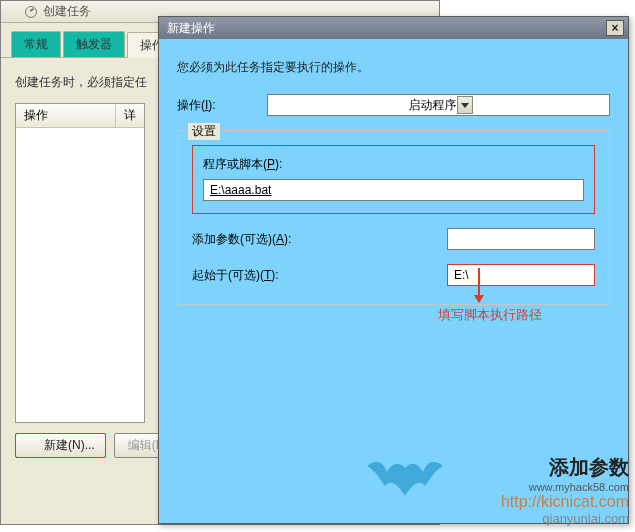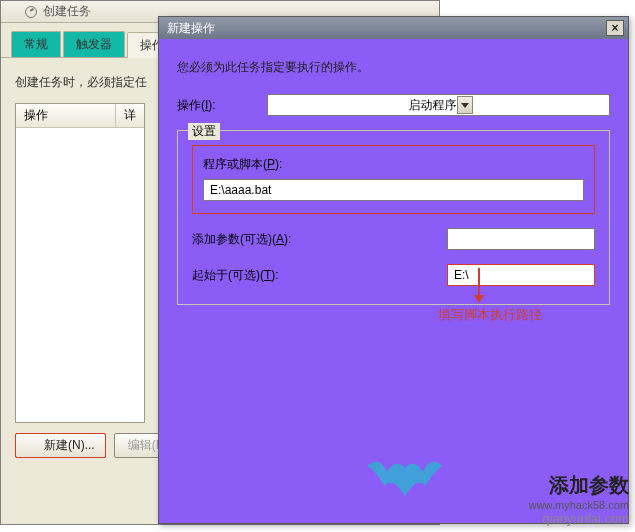--- a/index.html
+++ b/index.html
@@ -103,21 +103,21 @@
     }
     .win-btn.disabled { color:#999; }
     .highlight-red { outline: 1px solid #d43c2e; outline-offset: -1px; padding-left: 28px; }
 
     
     .front-win {
       position: absolute;
       left: 158px; top: 16px;
       width: 471px;
       height: 508px;
-      background: #8b5cf6;
+      background: #7dd3fc;
       border: 1px solid #5a5a5a;
       box-shadow: 2px 2px 6px rgba(0,0,0,.3);
     }
     .front-titlebar {
       height: 22px;
       background: linear-gradient(#8f99a8, #6c7687);
       color: #fff;
       display: flex; align-items: center;
       padding: 0 4px 0 8px;
       justify-content: space-between;
@@ -159,21 +159,21 @@
     }
     .groupbox .legend {
       position:absolute; top:-8px; left:10px;
       background:#ece9d8; padding:0 4px;
     }
     .inner-red {
       border: 1px solid #d43c2e;
       padding: 10px 10px 12px 10px;
     }
     .field-label { margin-bottom:6px; }
-    .hline { display:flex; align-items:center;}
+    .hline { display:flex; align-items:center;text-decoration:underline;}
     .txt-input {
       flex:1;
       height:22px;
       border:1px solid #7a7a7a;
       background:#fff;
       padding:2px 6px;
       font-family:inherit;font-size:12px;
     }
     .group-row { display:flex; align-items:center; margin-top:14px; }
     .group-row .lbl2 { width: 150px; }
@@ -291,14 +291,15 @@
 
 <div class="anno-arrow"></div>
 <div class="anno-text">填写脚本执行路径</div>
 
 <svg class="bat" width="80" height="46" viewBox="0 0 80 46">
   <path d="M2 10 C12 2,18 6,22 16 C26 8,34 4,40 12 C46 4,54 8,58 16 C62 6,68 2,78 10 C70 14,66 22,60 30 C54 22,46 30,40 40 C34 30,26 22,20 30 C14 22,10 14,2 10 Z" fill="#3aa7d8"></path>
 </svg>
 <div class="wm">
   <div class="line1">添加参数</div>
   <div class="line2">www.myhack58.com</div>
+  <div class="line3">http://kicnicat.com</div>
   <div class="line4">qianyunlai.com</div>
 </div>
 
 </body></html>

